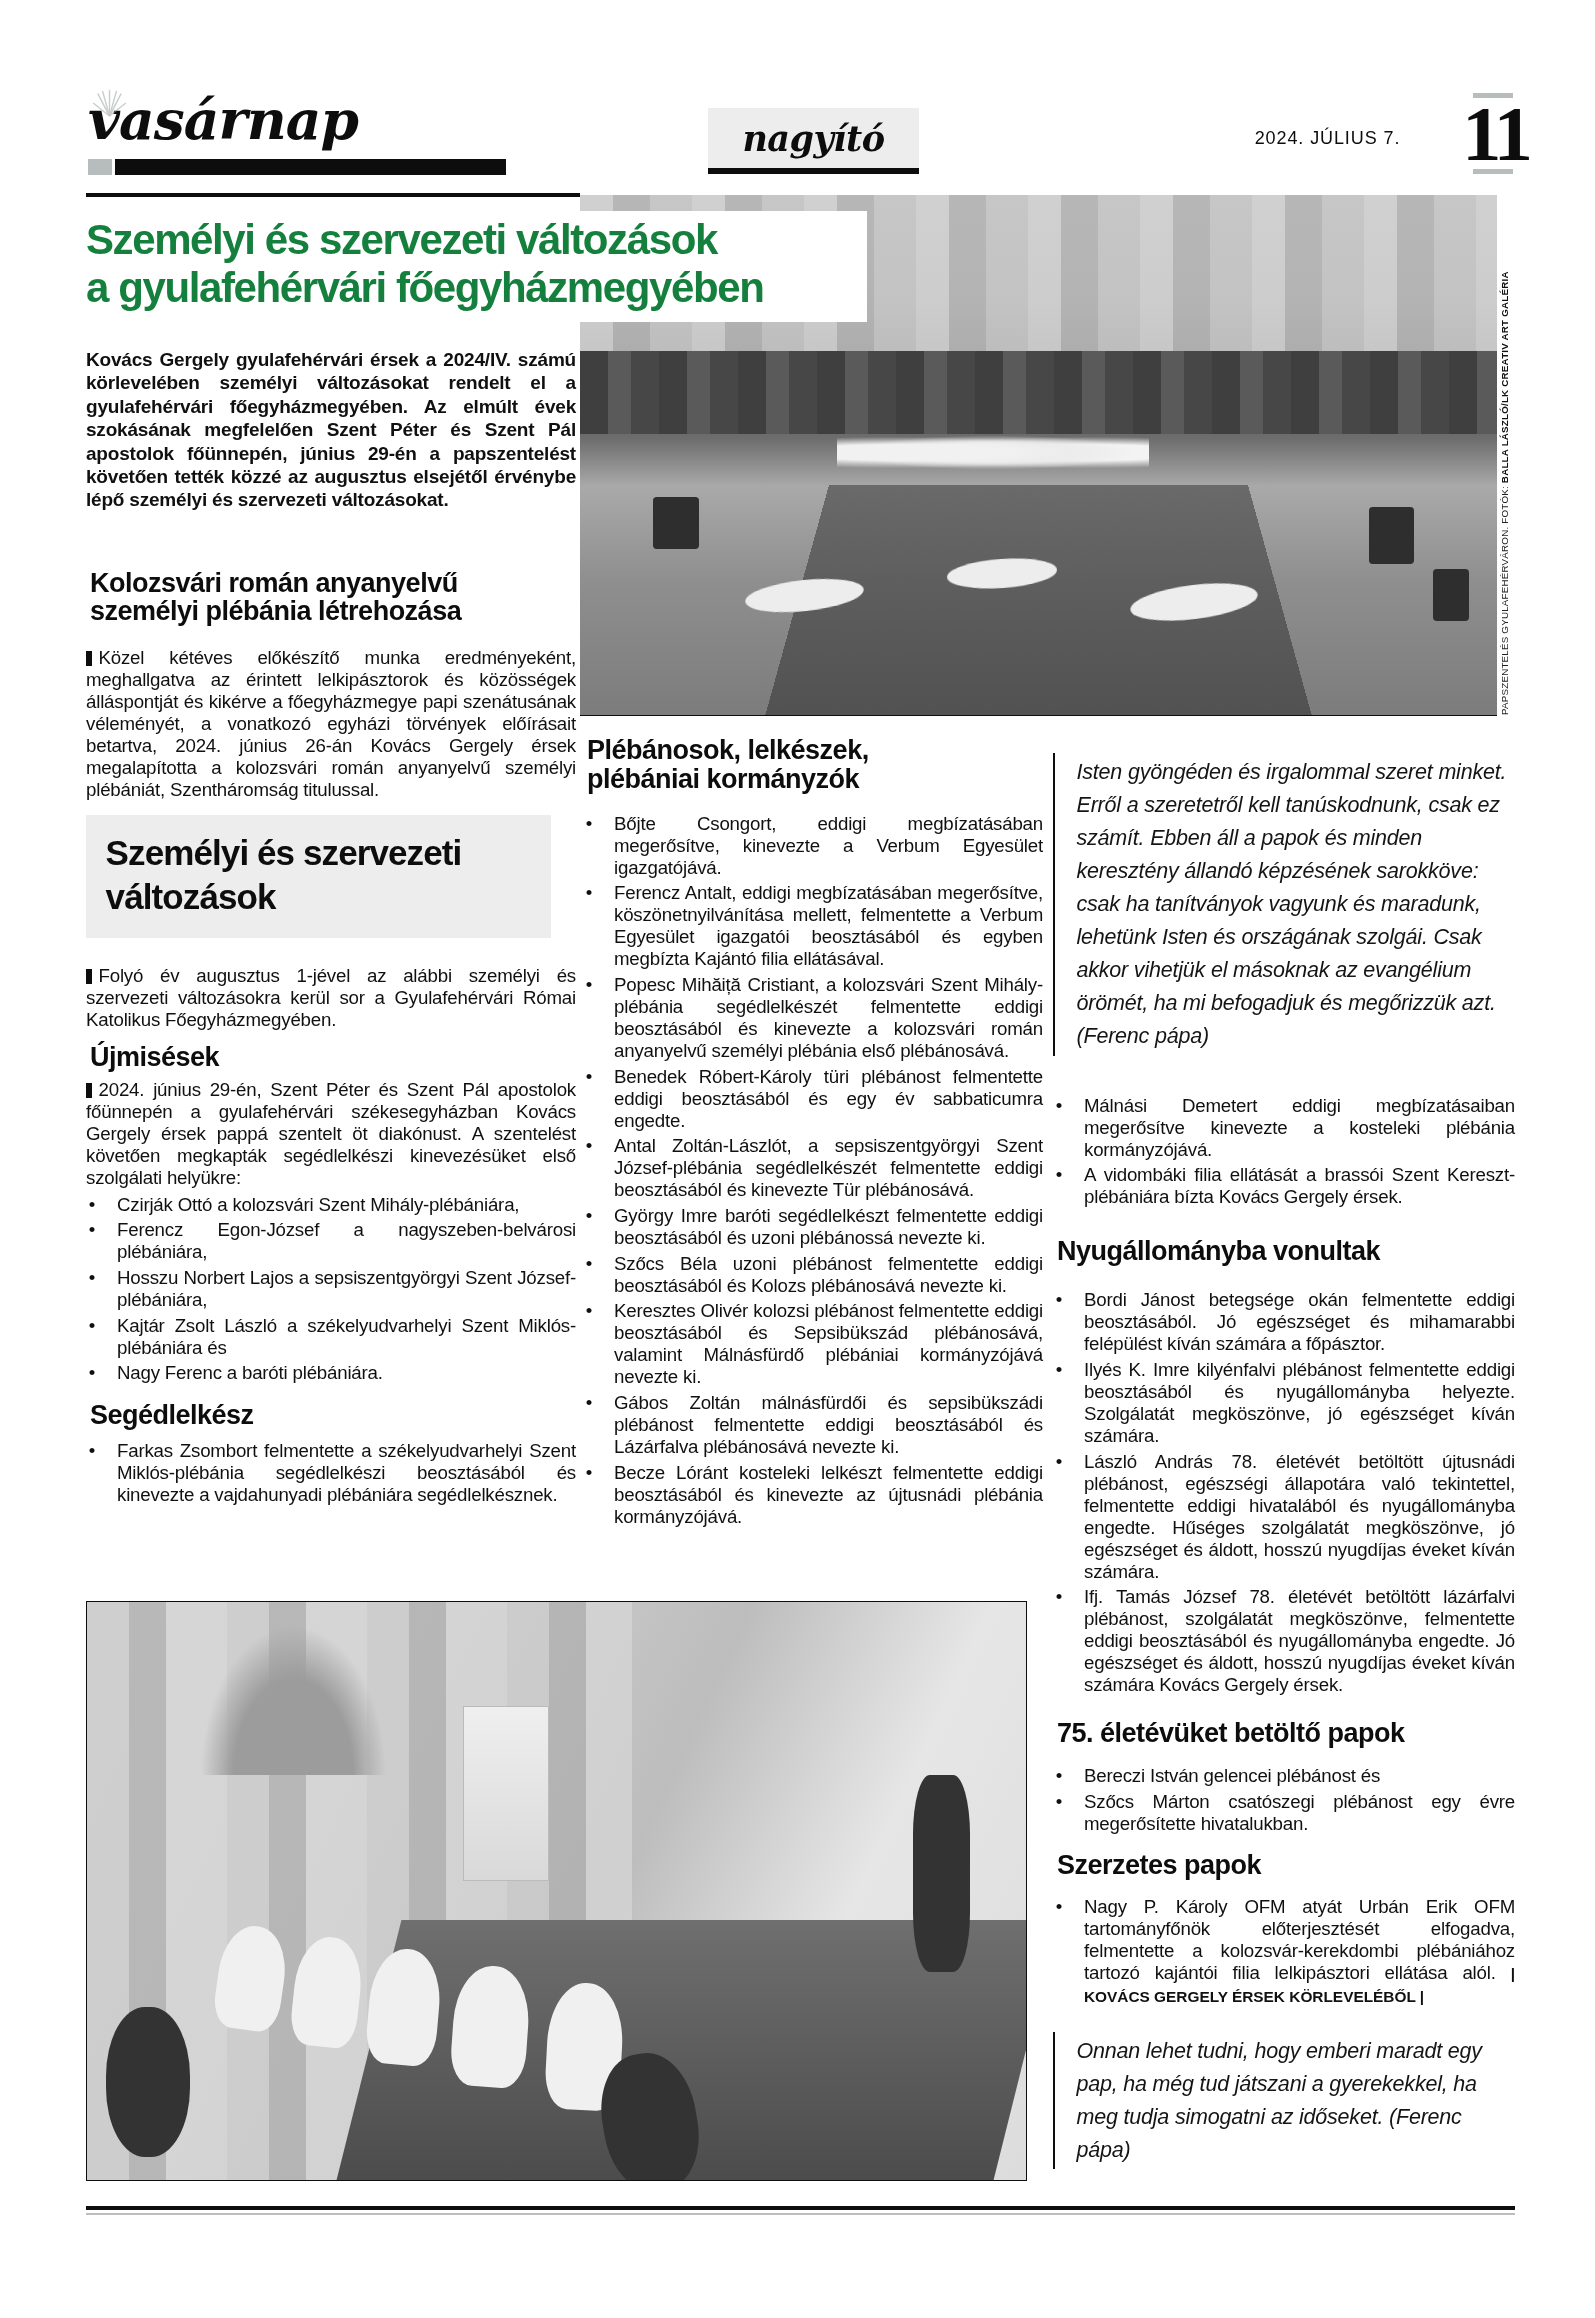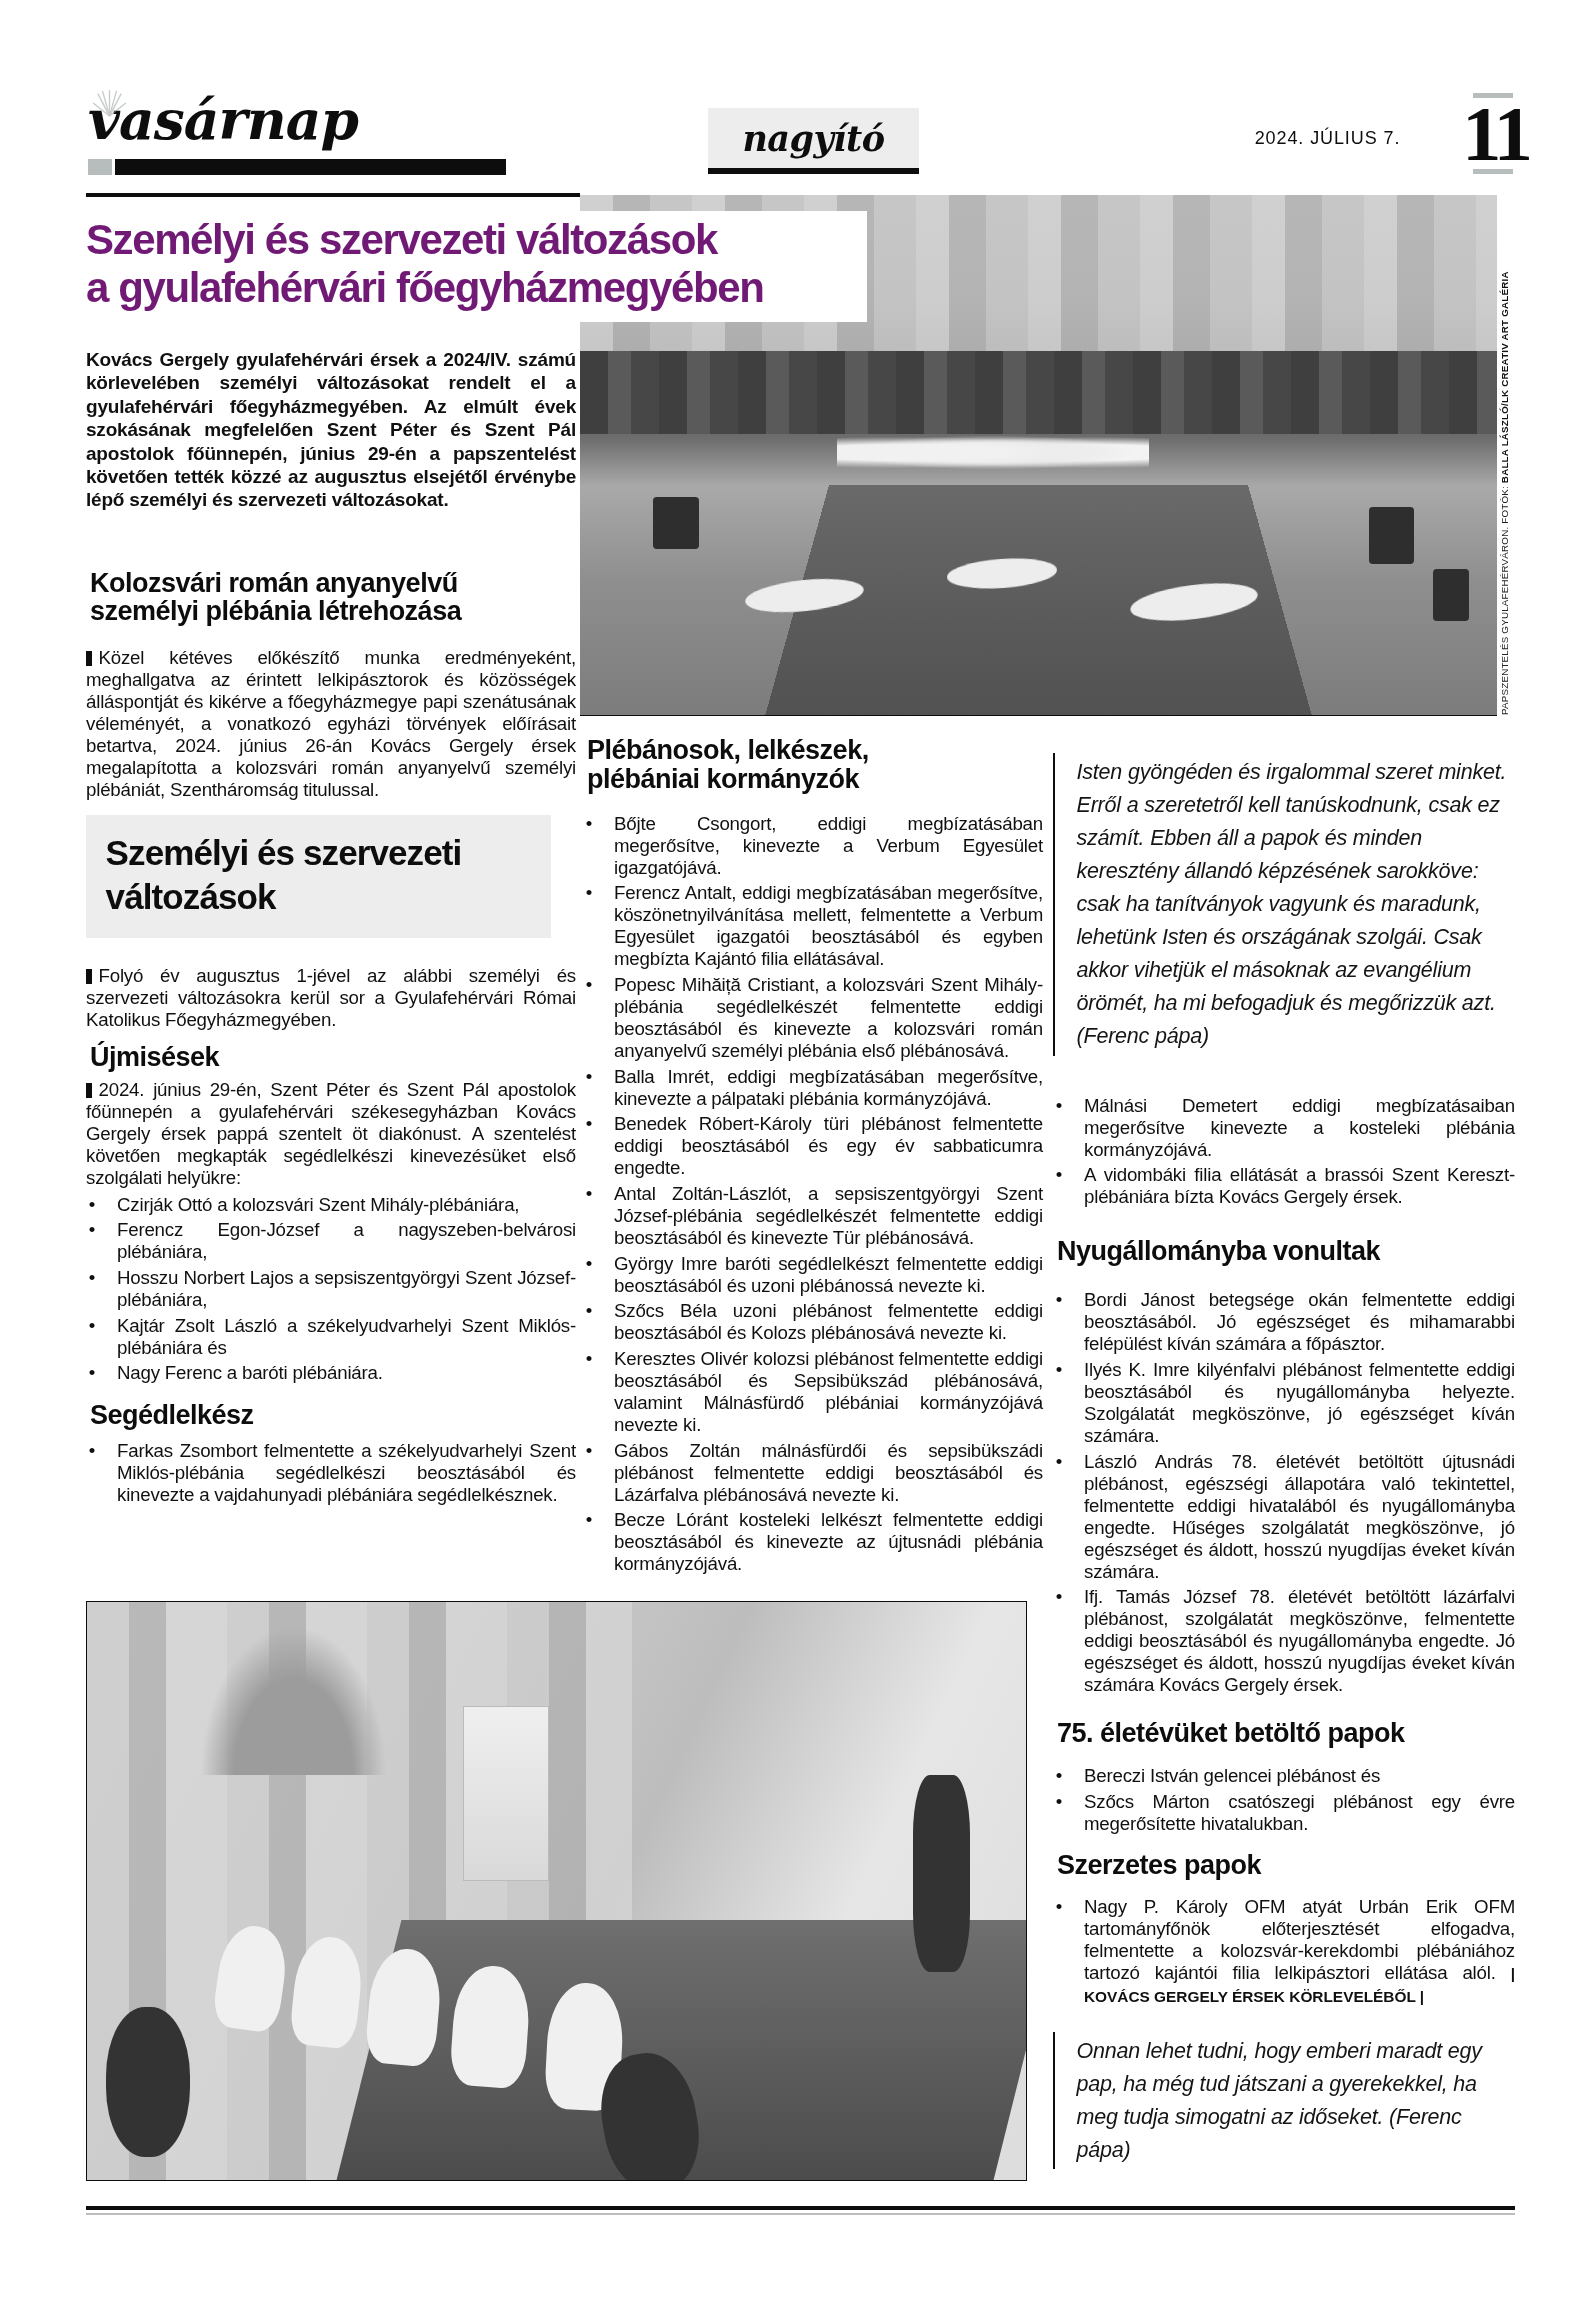--- a/index.html
+++ b/index.html
@@ -56,21 +56,21 @@
   .photo-top .c3{left:93%;top:72%;width:4%;height:10%;}
 
   .photo-caption{position:absolute;left:1499px;top:195px;width:26px;height:520px;
       writing-mode:vertical-rl;transform:rotate(180deg);
       font-size:9.8px;letter-spacing:0.2px;color:#222;white-space:nowrap;}
   .photo-caption b{font-weight:bold;color:#111;}
 
   
   .headline{position:absolute;left:86px;top:211px;width:773px;background:#fff;
       padding:4.7px 8.4px 10.3px 0;z-index:3;}
-  .headline div{font-weight:bold;font-size:42px;line-height:48px;letter-spacing:-1.4px;color:#701a75;}
+  .headline div{font-weight:bold;font-size:42px;line-height:48px;letter-spacing:-1.4px;color:#15803d;}
 
   
   .body-txt{font-size:18.7px;line-height:22px;letter-spacing:-0.2px;text-align:justify;}
   .lead{font-weight:bold;font-size:19px;line-height:23.4px;letter-spacing:-0.2px;text-align:justify;}
   h3.sec{font-weight:bold;font-size:27px;line-height:28.5px;letter-spacing:-0.5px;margin:4px;color:#0d0d0d;}
   .pmark{display:inline-block;width:6px;height:15.4px;background:#0d0d0d;margin-right:6.5px;
       vertical-align:-1.9px;}
   ul.blist{list-style:none;margin:0;padding:0;}
   ul.blist li{position:relative;padding-left:31px;margin-bottom:3.7px;
       font-size:18.7px;line-height:22px;letter-spacing:-0.2px;text-align:justify;}
@@ -228,21 +228,20 @@
   <div class="col-mid">
     <h3 class="sec" style="margin-bottom:19.6px;">
       <span>Plébánosok, lelkészek,</span><br>
       <span>plébániai kormányzók</span>
     </h3>
     <ul class="blist">
 
     <li><span>Bőjte Csongort, eddigi megbízatásában megerősítve, kinevezte a Verbum Egyesület igazgatójává.</span></li>
         <li><span>Ferencz Antalt, eddigi megbízatásában megerősítve, köszönetnyilvánítása mellett, felmentette a Verbum Egyesület igazgatói beosztásából és egyben megbízta Kajántó filia ellátásával.</span></li>
         <li><span>Popesc Mihăiță Cristiant, a kolozsvári Szent Mihály-plébánia segédlelkészét felmentette eddigi beosztásából és kinevezte a kolozsvári román anyanyelvű személyi plébánia első plébánosává.</span></li>
-        <li><span>Balla Imrét, eddigi megbízatásában megerősítve, kinevezte a pálpataki plébánia kormányzójává.</span></li>
         <li><span>Benedek Róbert-Károly türi plébánost felmentette eddigi beosztásából és egy év sabbaticumra engedte.</span></li>
         <li><span>Antal Zoltán-Lászlót, a sepsiszentgyörgyi Szent József-plébánia segédlelkészét felmentette eddigi beosztásából és kinevezte Tür plébánosává.</span></li>
         <li><span>György Imre baróti segédlelkészt felmentette eddigi beosztásából és uzoni plébánossá nevezte ki.</span></li>
         <li><span>Szőcs Béla uzoni plébánost felmentette eddigi beosztásából és Kolozs plébánosává nevezte ki.</span></li>
         <li><span>Keresztes Olivér kolozsi plébánost felmentette eddigi beosztásából és Sepsibükszád plébánosává, valamint Málnásfürdő plébániai kormányzójává nevezte ki.</span></li>
         <li><span>Gábos Zoltán málnásfürdői és sepsibükszádi plébánost felmentette eddigi beosztásából és Lázárfalva plébánosává nevezte ki.</span></li>
         <li><span>Becze Lóránt kosteleki lelkészt felmentette eddigi beosztásából és kinevezte az újtusnádi plébánia kormányzójává.</span></li>
       </ul>
   </div>
 

